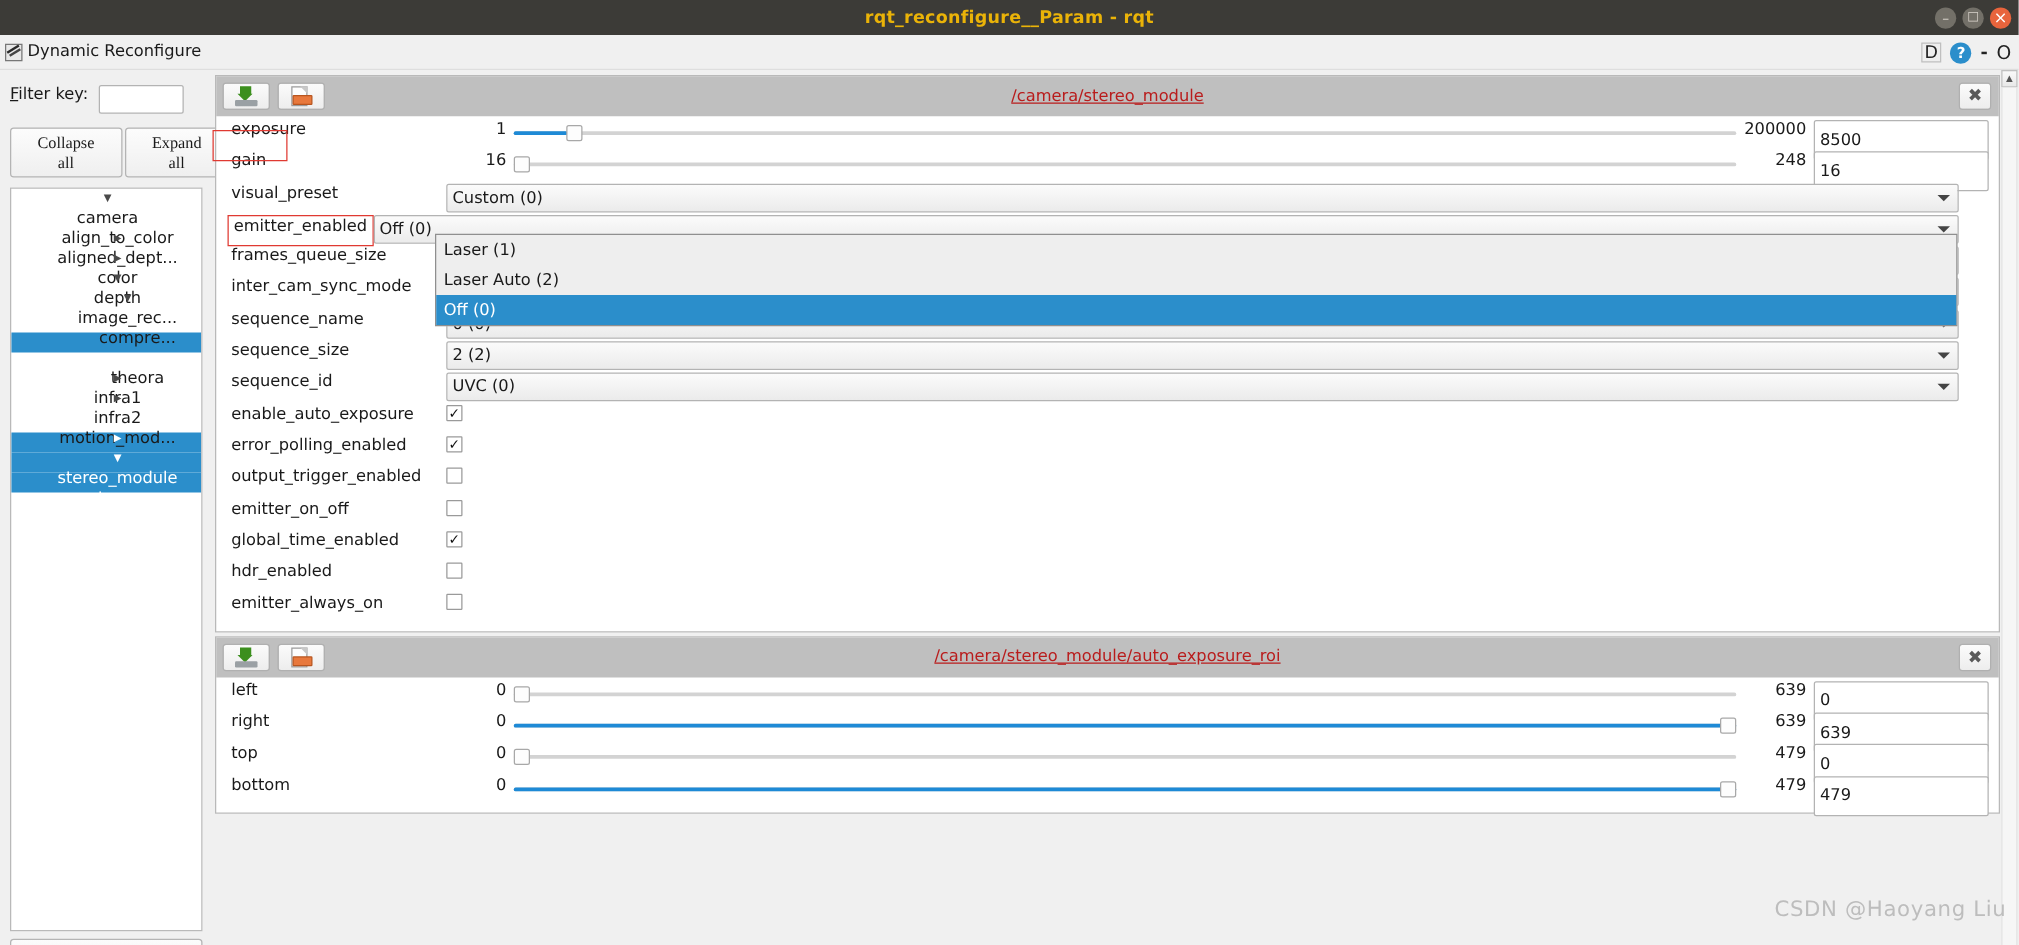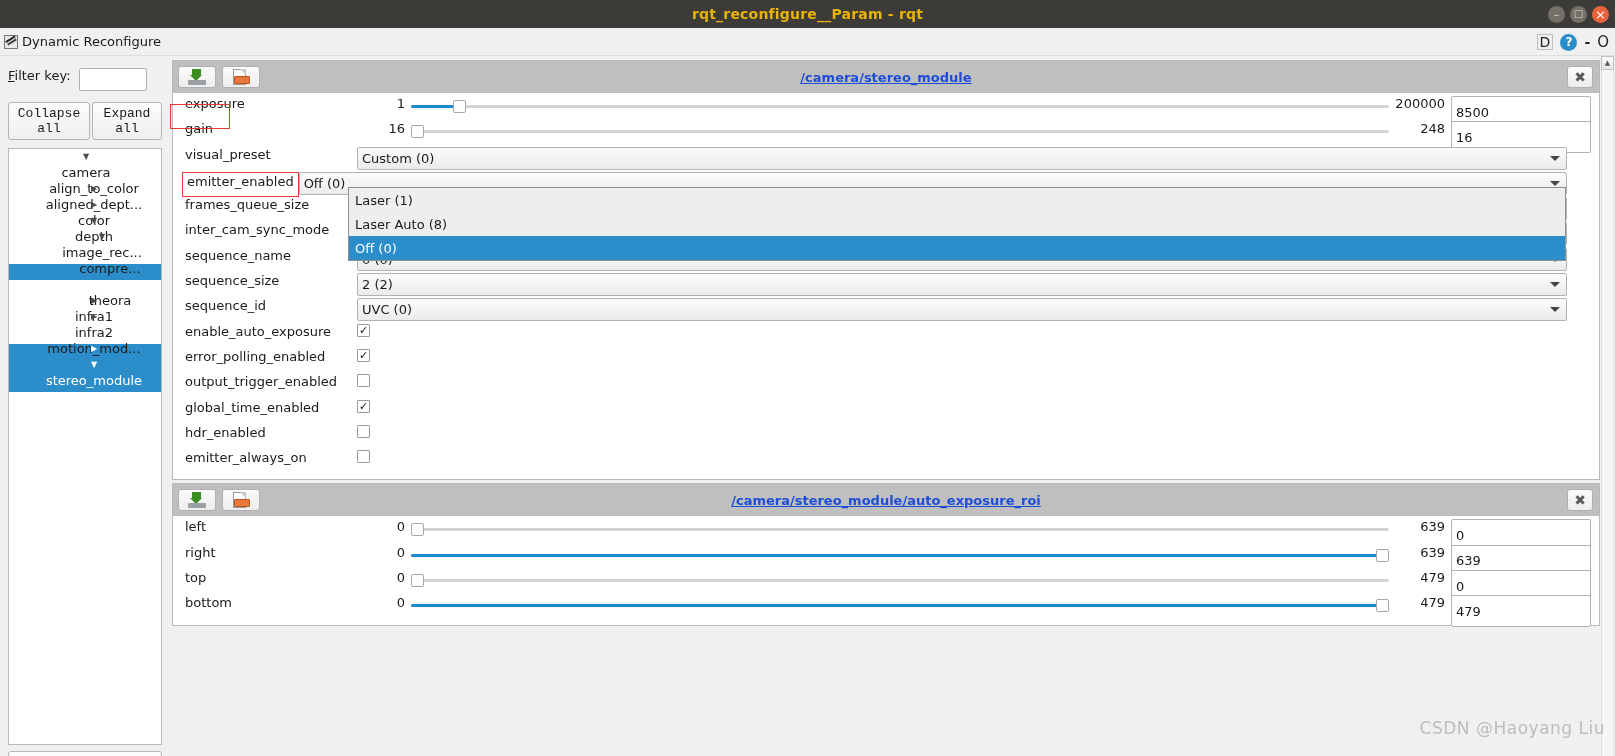--- a/index.html
+++ b/index.html
@@ -62,21 +62,21 @@
   .filter-row { display: flex; gap: 8px; margin-bottom: 11px; margin-top: 6px; }
   .filter-label { font-size: 13px; color: #1a1a1a; }
   .filter-label u { text-decoration: underline; }
   .filter-input {
     width: 68px; height: 23px; background: #fff; border: 1px solid #b3b3b3; border-radius: 2px;
     font-family: inherit; font-size: 13px; padding: 0 3px;
   }
   .btn-row { display: flex; gap: 2px; margin-bottom: 8px; }
   .qbtn {
     background: linear-gradient(#fcfcfc, #efefef); border: 1px solid #b4b4b4; border-radius: 3px;
-    font-family: Liberation Mono, monospace; font-size: 13px; color: #1a1a1a; padding: 3px 4px; cursor: default; text-align: center;
+    font-family: Liberation Serif, serif; font-size: 13px; color: #1a1a1a; padding: 3px 21px; cursor: default; text-align: center;
   }
   .tree {
     flex: 1; background: #fff; border: 1px solid #b9b9b9; overflow: hidden;
     margin-bottom: 6px; padding-top: 3px;
   }
   .tnode {
     display: flex; align-items: center; height: 16px; font-size: 13px; color: #1a1a1a;
     white-space: nowrap; padding-right: 2px; flex-direction: column;
   }
   .tnode.sel { background: #2b8ecb; color: #fff; }
@@ -110,22 +110,22 @@
   .ico-save .arw { position:absolute; left:4px; top:0; width:9px; height:7px; background:#3c8f1e; }
   .ico-save .tip { position:absolute; left:2px; top:6px; width:0; height:0;
                    border-left:6px solid transparent; border-right:6px solid transparent; border-top:6px solid #3c8f1e; }
   .ico-save .base { position:absolute; left:0; bottom:0; width:18px; height:5px; background:#9aa0a4; border-radius:1px; }
   .ico-open { width: 17px; height: 16px; position: relative; }
   .ico-open .sheet { position:absolute; left:0; top:0; width:13px; height:16px; background:#fdfdfd; border:1px solid #9a9a9a; }
   .ico-open .fold { position:absolute; left:7px; top:0; width:0; height:0;
                     border-left:6px solid transparent; border-top:6px solid #c8c8c8; }
   .ico-open .bar { position:absolute; left:1px; bottom:1px; width:16px; height:8px; background:#e8783c; border:1px solid #b8551f; border-radius:1px;}
   .group-title {
-    position: absolute; left: 0; right: 0; text-align: center; font-size: 13px; font-weight: bold;
-    color: #1d4ed8; text-decoration: underline; pointer-events: none;
+    position: absolute; left: 0; right: 0; text-align: center; font-size: 13px; font-weight: normal;
+    color: #b91c1c; text-decoration: underline; pointer-events: none;
   }
   .group-close {
     position: absolute; right: 6px; top: 5px; width: 26px; height: 22px;
     background: linear-gradient(#fbfbfb,#ededed); border: 1px solid #b0b0b0; border-radius: 3px;
     display:flex; align-items:center; justify-content:center; font-size: 14px; color: #5a5a5a; font-weight: bold;
   }
 
   .params { padding: 3px 0 4px 0; }
   .prow { display: flex; height: 25.3px; padding-left: 12px; }
   .plabel { width: 172px; font-size: 13px; color: #1a1a1a; flex: 0 0 172px; }
@@ -376,20 +376,24 @@
             </div>
             <div class="prow">
               <div class="plabel">error_polling_enabled</div>
               <div class="cbox">✓</div>
             </div>
             <div class="prow">
               <div class="plabel">output_trigger_enabled</div>
               <div class="cbox"></div>
             </div>
             <div class="prow">
+              <div class="plabel">emitter_on_off</div>
+              <div class="cbox"></div>
+            </div>
+            <div class="prow">
               <div class="plabel">global_time_enabled</div>
               <div class="cbox">✓</div>
             </div>
             <div class="prow">
               <div class="plabel">hdr_enabled</div>
               <div class="cbox"></div>
             </div>
             <div class="prow">
               <div class="plabel">emitter_always_on</div>
               <div class="cbox"></div>
@@ -459,21 +463,21 @@
               </div>
               <div class="maxlab">479</div>
               <input class="spin" type="text" value="479" style="">
             </div>
           </div>
         </div>
       </div>
 
     <div class="dropdown" id="dropdown">
         <div class="dd-item">Laser (1)</div>
-        <div class="dd-item">Laser Auto (8)</div>
+        <div class="dd-item">Laser Auto (2)</div>
         <div class="dd-item sel">Off (0)</div>
       </div>
     <div class="dd-sel-outline" id="dd-outline"></div>
   </div>
 
   <div class="scroll-col">
     <div class="sb-arrow">▲</div>
     <div class="sb-track"></div>
 
   </div>

